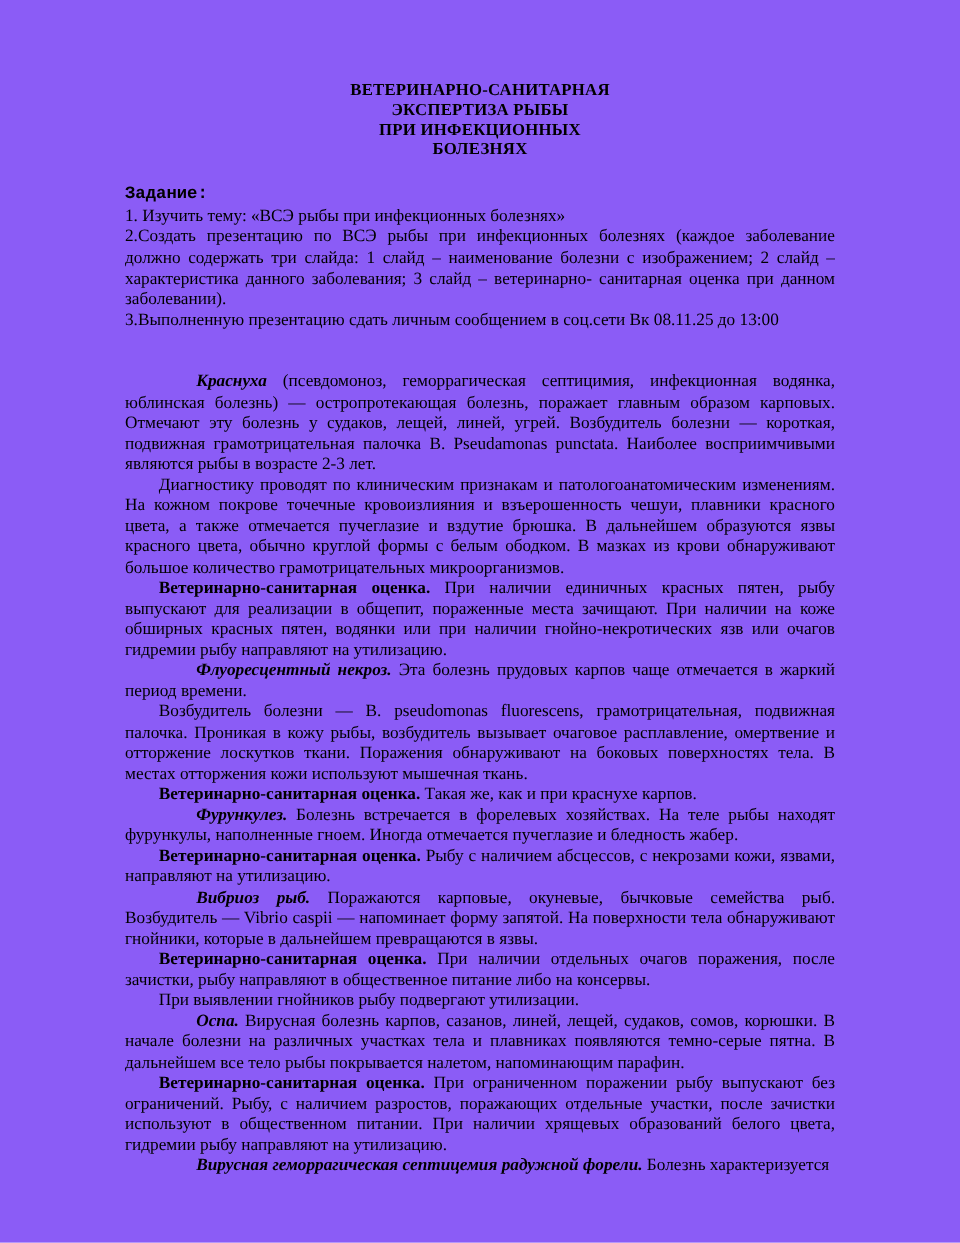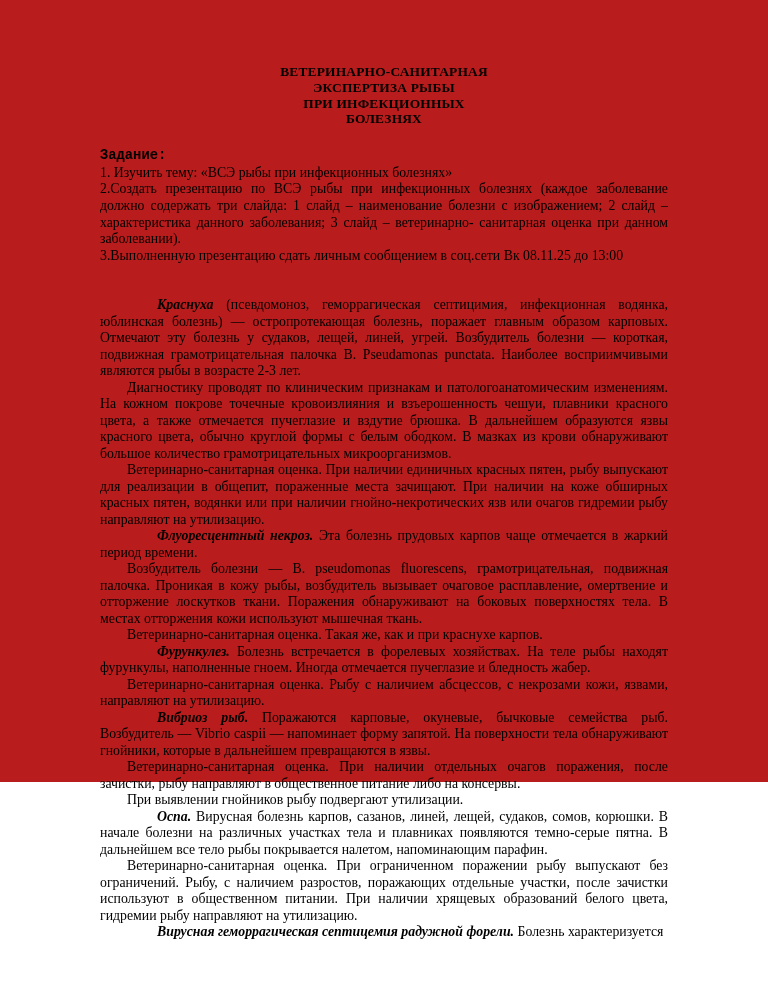--- a/index.html
+++ b/index.html
@@ -3,23 +3,23 @@
 <meta charset="utf-8">
 <style>
   html,body{margin:0;padding:0;background:#ffffff;}
   body{
     width:768px;height:994px;overflow:hidden;
     font-family:"Liberation Serif","DejaVu Serif",serif;
     color:#000;
   }
   .page{
     box-sizing:border-box;
-    width:768px;height:782px;
+    width:768px;height:994px;
     padding:64px 100px 0 100px;
-    background:#b91c1c;
+    background:#8b5cf6;
   }
   .doc-title{
     text-align:center;
     font-weight:bold;
     font-size:13.4px;
     line-height:15.8px;
     letter-spacing:.2px;
   }
   .task-block{
     margin-top:21px;
@@ -30,21 +30,21 @@
   .task-heading{font-weight:bold;font-family:Liberation Mono, monospace;}
   .task-item{margin:0;}
   .body-text{margin-top:33px;}
   p.para{
     margin:0;
     font-size:13.8px;
     line-height:16.5px;
     text-align:justify;
     text-indent:27px;
   }
-  .lead-b{font-weight:normal;margin-top:48px;}
+  .lead-b{font-weight:bold;margin-top:48px;}
   .lead-bi{font-weight:bold;font-style:italic;margin-left:30px;}
 </style>
 </head>
 <body>
 
 <div class="page">
 
   <div class="doc-title">
     <div>ВЕТЕРИНАРНО-САНИТАРНАЯ</div>
     <div>ЭКСПЕРТИЗА РЫБЫ</div>

